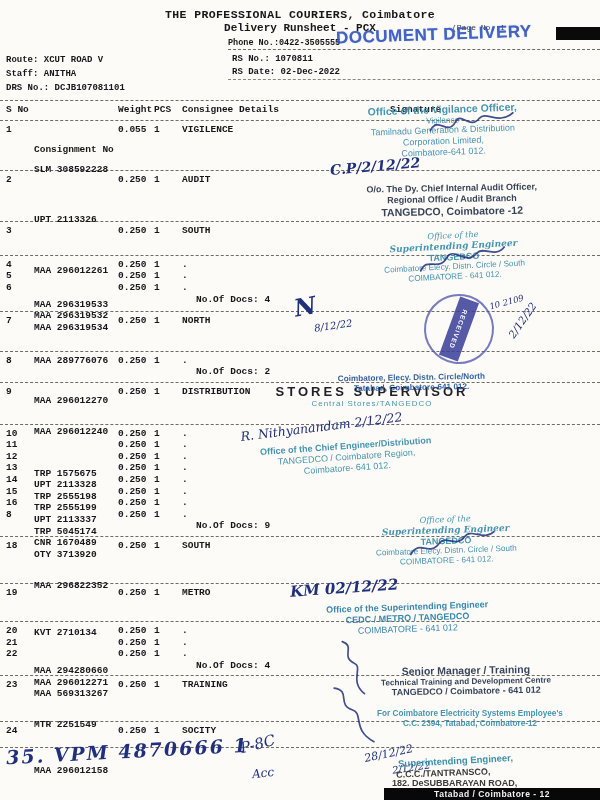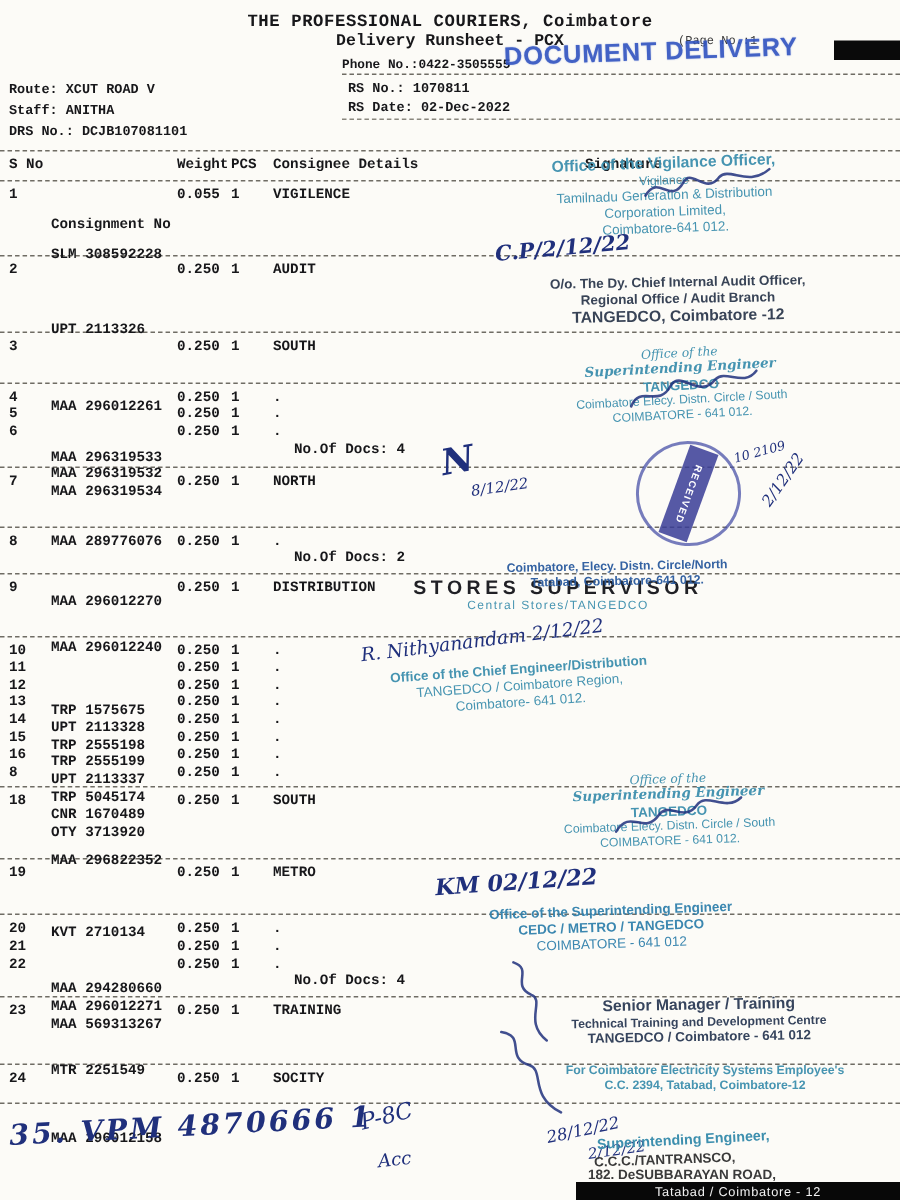--- a/index.html
+++ b/index.html
@@ -50,21 +50,21 @@
   #st-distnorth{left:294px;top:373px;width:235px;transform:rotate(-1deg);color:#2a5a9e;}
   #st-chief{left:224px;top:441px;width:245px;transform:rotate(-4deg);}
   #st-metro{left:290px;top:602px;width:235px;transform:rotate(-2deg);color:#3181ad;}
   #st-train{left:345px;top:664px;width:242px;transform:rotate(-1deg);color:#2c3b55;}
   #st-soc{left:346px;top:709px;width:248px;font-weight:bold;}
   .tt{position:absolute;font-family:"Liberation Sans",sans-serif;font-weight:700;white-space:nowrap;}
   #tt1{left:398px;top:755px;font-size:9.5px;color:#3d8fae;transform:rotate(-3deg);}
   #tt2{left:396px;top:768px;font-size:9px;color:#3a3a3a;transform:rotate(-2deg);}
   #tt3{left:392px;top:778px;font-size:9px;color:#3a3a3a;}
   .bar-bottom{position:absolute;left:384px;top:788px;width:216px;height:12px;background:#080808;
-        color:#f2f2f2;font-family:"Liberation Sans",sans-serif;font-size:8.5px;font-weight:400;
+        color:#f2f2f2;font-family:"Liberation Sans",sans-serif;font-size:8.5px;font-weight:700;
         display:flex;align-items:center;justify-content:center;letter-spacing:.5px;}
   
   .round{position:absolute;left:424px;top:294px;width:66px;height:66px;border:2.4px solid rgba(74,81,168,.75);
          border-radius:50%;transform:rotate(8deg);}
   .round .band{position:absolute;left:50%;top:2px;bottom:2px;width:20px;transform:translateX(-50%) rotate(12deg);
          background:rgba(56,60,150,.85);display:flex;align-items:center;justify-content:center;}
   .round .band span{transform:rotate(90deg);color:#fff;font-family:"Liberation Sans",sans-serif;
          font-size:6.5px;font-weight:700;letter-spacing:1px;white-space:nowrap;}
   
   .hand{position:absolute;font-family:"DejaVu Serif",serif;font-style:italic;color:#20307c;white-space:nowrap;}
@@ -252,20 +252,21 @@
       <span class="cd c-det">.</span>
     </div>
 
     <div class="r">
       <span class="cs c-sno">8</span>
       <span class="cc c-cons">OTY 3713920</span>
       <span class="cw c-wt">0.250</span>
       <span class="cp c-pcs">1</span>
       <span class="cd c-det">.</span>
     </div>
+  <div class="docs">No.Of Docs: 9</div>
       <div class="sep" style="margin-top: 4px;"></div>
     <div class="r">
       <span class="cs c-sno">18</span>
       <span class="cc c-cons">MAA 296822352</span>
       <span class="cw c-wt">0.250</span>
       <span class="cp c-pcs">1</span>
       <span class="cd c-det">SOUTH</span>
     </div>
   <div class="sep" style="margin-top: 32px;"></div>
     <div class="r">

